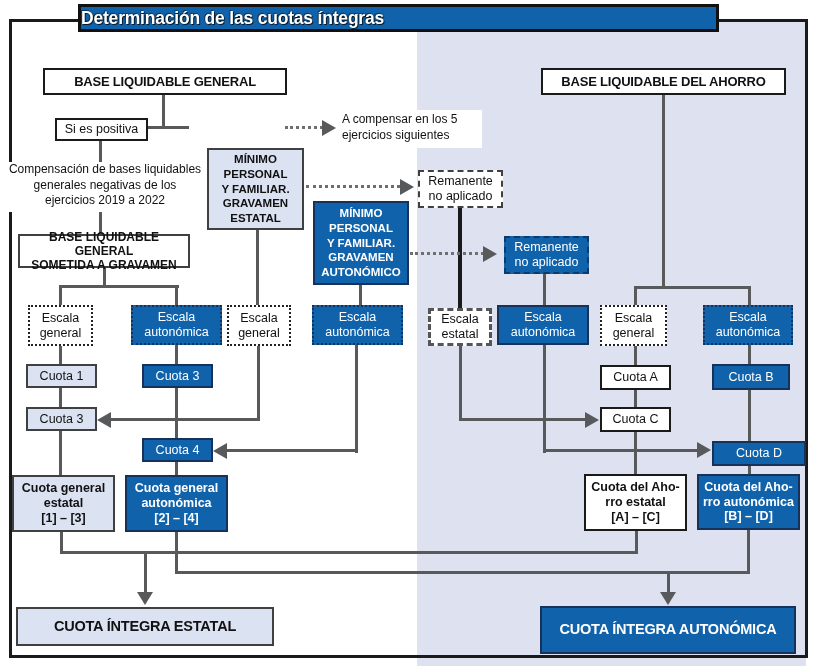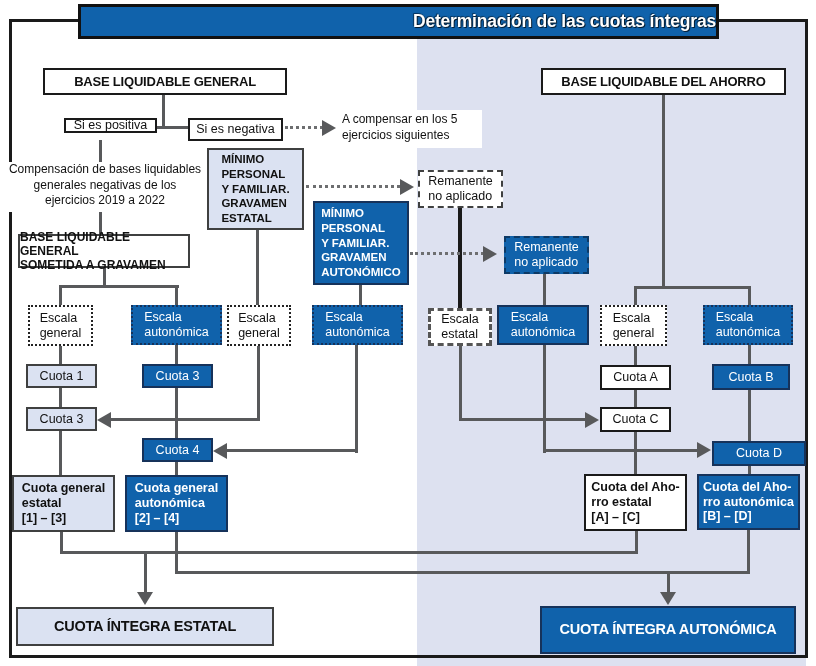--- a/index.html
+++ b/index.html
@@ -8,37 +8,37 @@
   .panel{position:absolute;background:#dde1f0;z-index:0;}
   .frame{position:absolute;border:3px solid #1a1a1a;z-index:1;pointer-events:none;}
   .ln{position:absolute;background:#58595b;z-index:2;}
   .lnk{position:absolute;background:#1a1a1a;z-index:2;}
   .dot{position:absolute;height:0;border-top:3px dotted #6d6e70;z-index:2;}
   .ar{position:absolute;width:0;height:0;z-index:2;}
   .ar-r{border-left:14px solid #58595b;border-top:8px solid transparent;border-bottom:8px solid transparent;}
   .ar-l{border-right:14px solid #58595b;border-top:8px solid transparent;border-bottom:8px solid transparent;}
   .ar-d{border-top:13px solid #58595b;border-left:8px solid transparent;border-right:8px solid transparent;}
   .box{position:absolute;box-sizing:border-box;display:flex;align-items:center;justify-content:center;
-       white-space:pre-line;line-height:1.18;font-size:12.5px;z-index:3;}
+       text-align:center;white-space:pre-line;line-height:1.18;font-size:12.5px;z-index:3;}
   .white{background:#ffffff;border:2px solid #1a1a1a;}
   .whiteg{background:#ffffff;border:2px solid #3f4040;}
   .light{background:#dbe2f2;border:2px solid #3f4040;}
   .blue{background:#1062ab;border:2px solid #16325a;color:#fff;}
   .dotted-w{background:#ffffff;border:2px dotted #222;}
   .dotted-b{background:#1062ab;border:2px dotted #16325a;color:#fff;}
   .dashed-w{background:#ffffff;border:2px dashed #3f4040;}
   .dashed-b{background:#1062ab;border:2px dashed #0d3a66;color:#fff;}
   .dashed-thick{background:#ffffff;border:3px dashed #555;}
   .bold{font-weight:bold;}
   .hdr{font-weight:bold;font-size:13px;letter-spacing:-0.2px;}
   .big{font-weight:bold;font-size:14.5px;letter-spacing:-0.2px;}
   .small{font-size:11.5px;line-height:1.3;}
   .note{position:absolute;background:#fff;z-index:3;white-space:pre-line;font-size:12px;line-height:1.3;}
-  .titlebar{position:absolute;left:78px;top:4px;width:641px;height:35px;box-sizing:border-box;
-            background:#1062ab;border:3px solid #111;display:flex;align-items:center;justify-content:flex-end;
+  .titlebar{position:absolute;left:78px;top:4px;width:641px;height:28px;box-sizing:border-box;
+            background:#1062ab;border:3px solid #111;display:flex;align-items:center;justify-content:flex-start;
             z-index:4;color:#fff;font-weight:bold;font-size:17.5px;letter-spacing:-0.2px;
             text-shadow:1px 1px 0 rgba(0,0,0,.65), -1px -1px 0 rgba(0,0,0,.35), 0 0 2px rgba(0,0,0,.6);}
 </style>
 </head>
 <body>
 
 <div id="stage">
 
   <div class="panel" style="left:417px;top:21px;width:389px;height:645px;"></div>
   <div class="frame" style="left:9px;top:19px;width:793px;height:633px;"></div>
@@ -92,22 +92,21 @@
   <div class="ar ar-r" style="left:697px;top:442px;"></div>
 
   <div class="dot" style="left:285px;top:126px;width:38px;"></div>
   <div class="ar ar-r" style="left:322px;top:120px;"></div>
   <div class="dot" style="left:306px;top:185px;width:94px;"></div>
   <div class="ar ar-r" style="left:400px;top:179px;"></div>
   <div class="dot" style="left:410px;top:252px;width:74px;"></div>
   <div class="ar ar-r" style="left:483px;top:246px;"></div>
 
   <div class="box white hdr" style="left:43px;top:68px;width:244px;height:27px;">BASE LIQUIDABLE GENERAL</div>
-  <div class="box white" style="left:64px;top:118px;width:93px;height:15px;">Si es positiva</div>
-  <div class="box white" style="left:188px;top:118px;width:95px;height:23px;">Si es negativa</div>
+  <div class="box white" style="left:55px;top:118px;width:93px;height:23px;">Si es positiva</div>
   <div class="note" style="left:339px;top:110px;width:140px;height:36px;text-align:left;padding:2px 0 0 3px;">A compensar en los 5
 ejercicios siguientes</div>
   <div class="note" style="left:5px;top:162px;width:200px;height:50px;text-align:center;">Compensación de bases liquidables
 generales negativas de los
 ejercicios 2019 a 2022</div>
   <div class="box whiteg bold" style="left:18px;top:234px;width:172px;height:34px;font-size:12px;">BASE LIQUIDABLE GENERAL
 SOMETIDA A GRAVAMEN</div>
   <div class="box light bold small" style="left:207px;top:148px;width:97px;height:82px;">MÍNIMO
 PERSONAL
 Y FAMILIAR.

